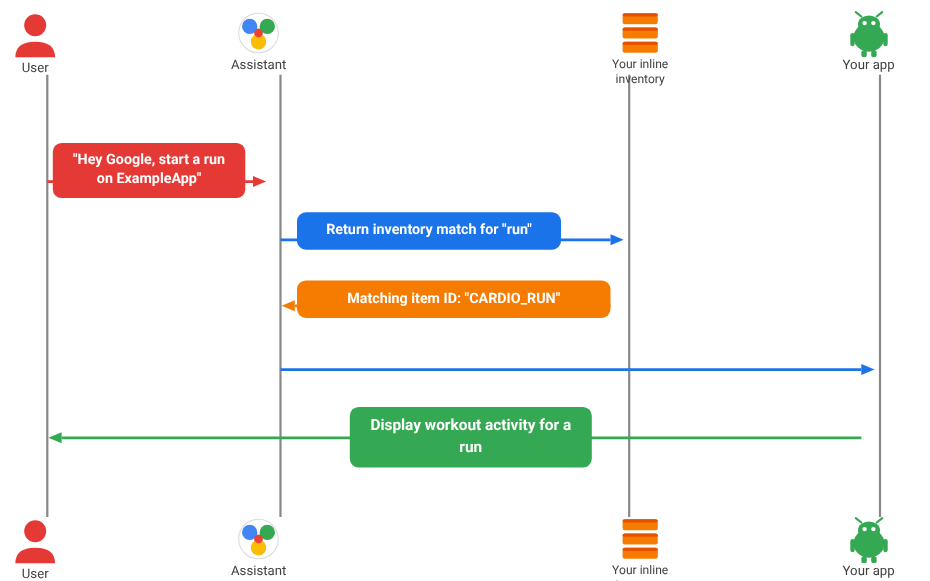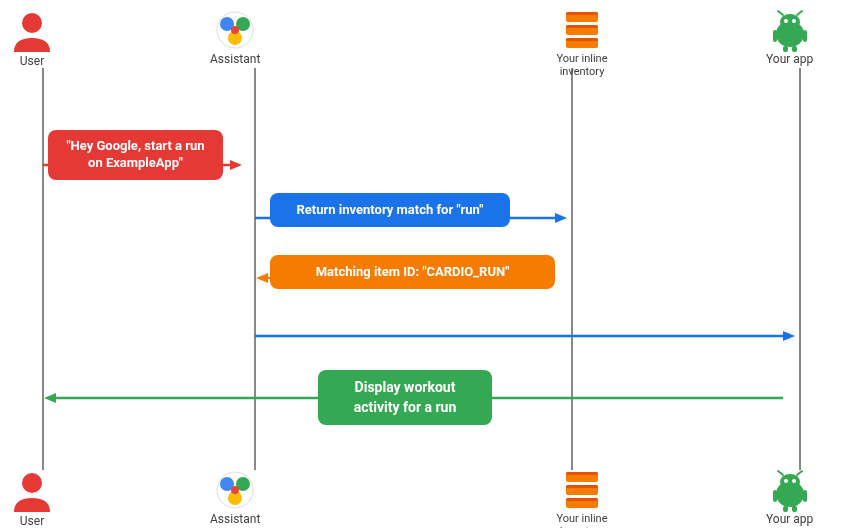--- a/index.html
+++ b/index.html
@@ -167,21 +167,21 @@
   <div class="arrow-label" style="left:270px; top:193px; width:240px; background:#1A73E8; font-size:13px; line-height:1.4;">
     <span>Return inventory match
 for "run"</span>
   </div>
 
   <div class="arrow-label" style="left:270px; top:255px; width:285px; background:#F57C00; font-size:13px; line-height:1.4;">
     <span>Matching item ID: "CARDIO_RUN"</span>
   </div>
 
 
-  <div class="arrow-label" style="left:318px; top:370px; width:174px; background:#34A853; font-size:14px; line-height:1.4; font-weight:bold;">
+  <div class="arrow-label" style="left:318px; top:370px; width:220px; background:#34A853; font-size:14px; line-height:1.4; font-weight:bold;">
     <span>Display workout activity
 for a run</span>
   </div>
 
   <div class="actor" style="left:12px; top:470px;">
     <svg class="user-icon" viewBox="0 0 40 44">
       <circle cx="20" cy="13" r="10" fill="#E53935"></circle>
       <path d="M2 42 Q2 28 20 28 Q38 28 38 42" fill="#E53935"></path>
     </svg>
     <span class="actor-label">User</span>

